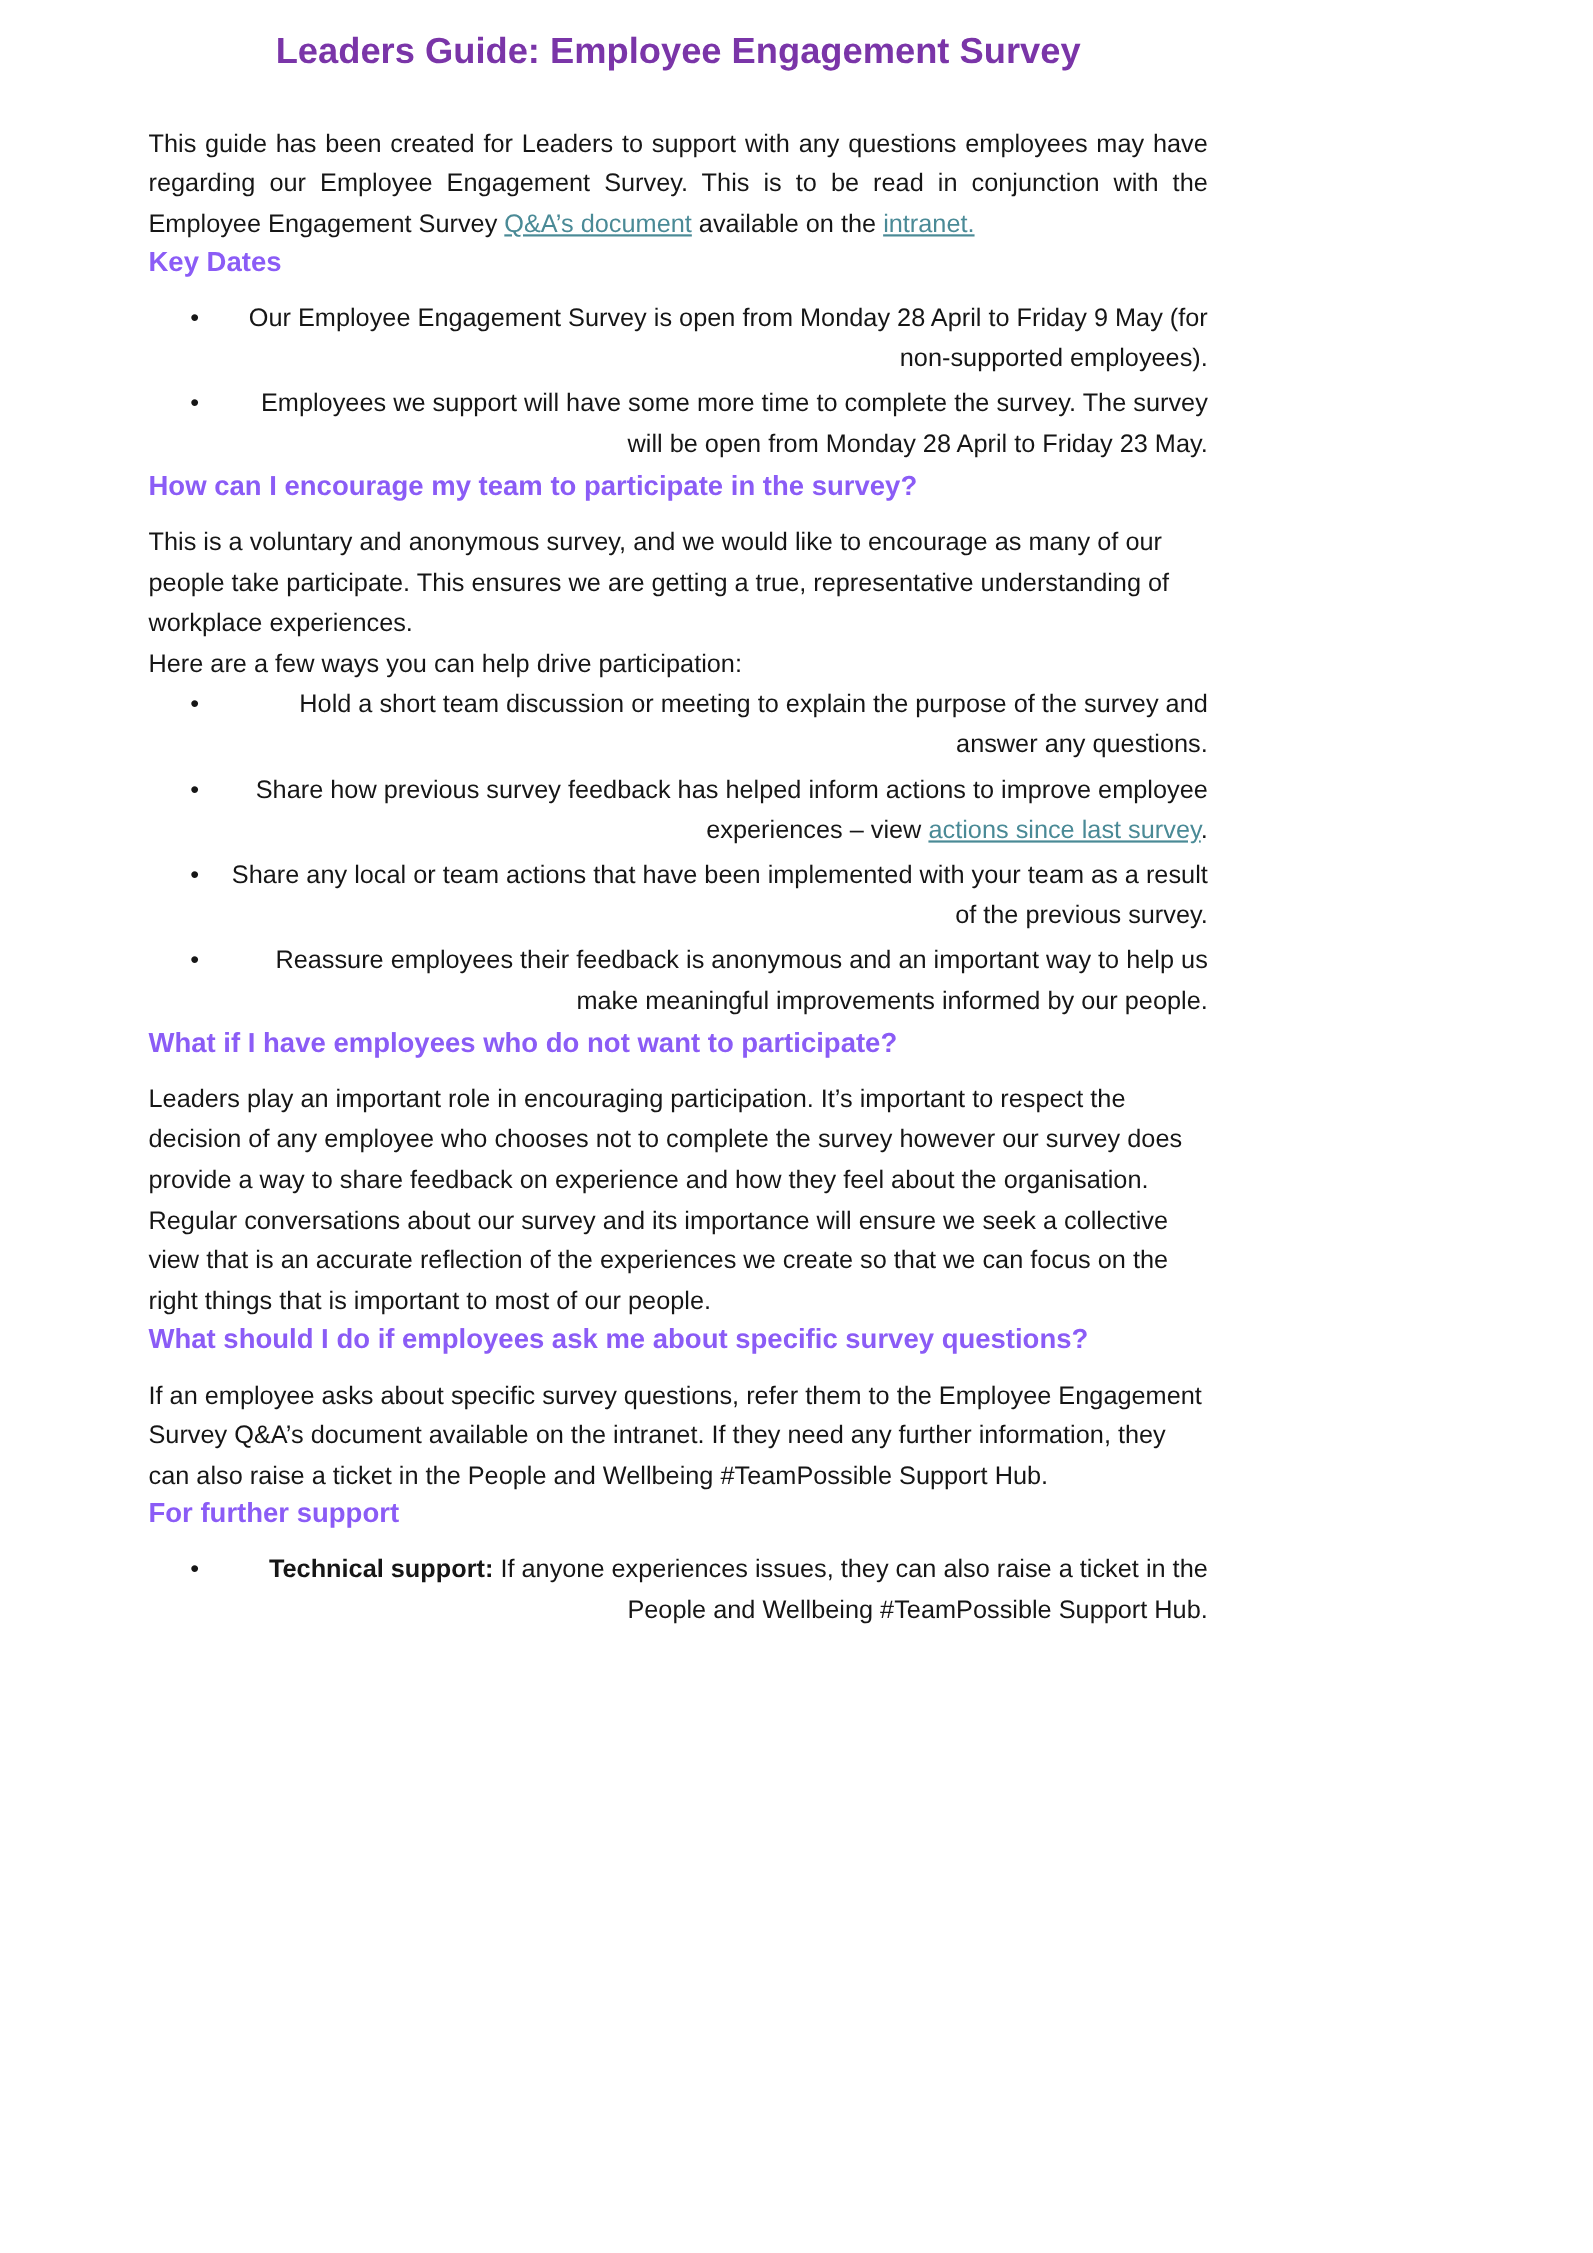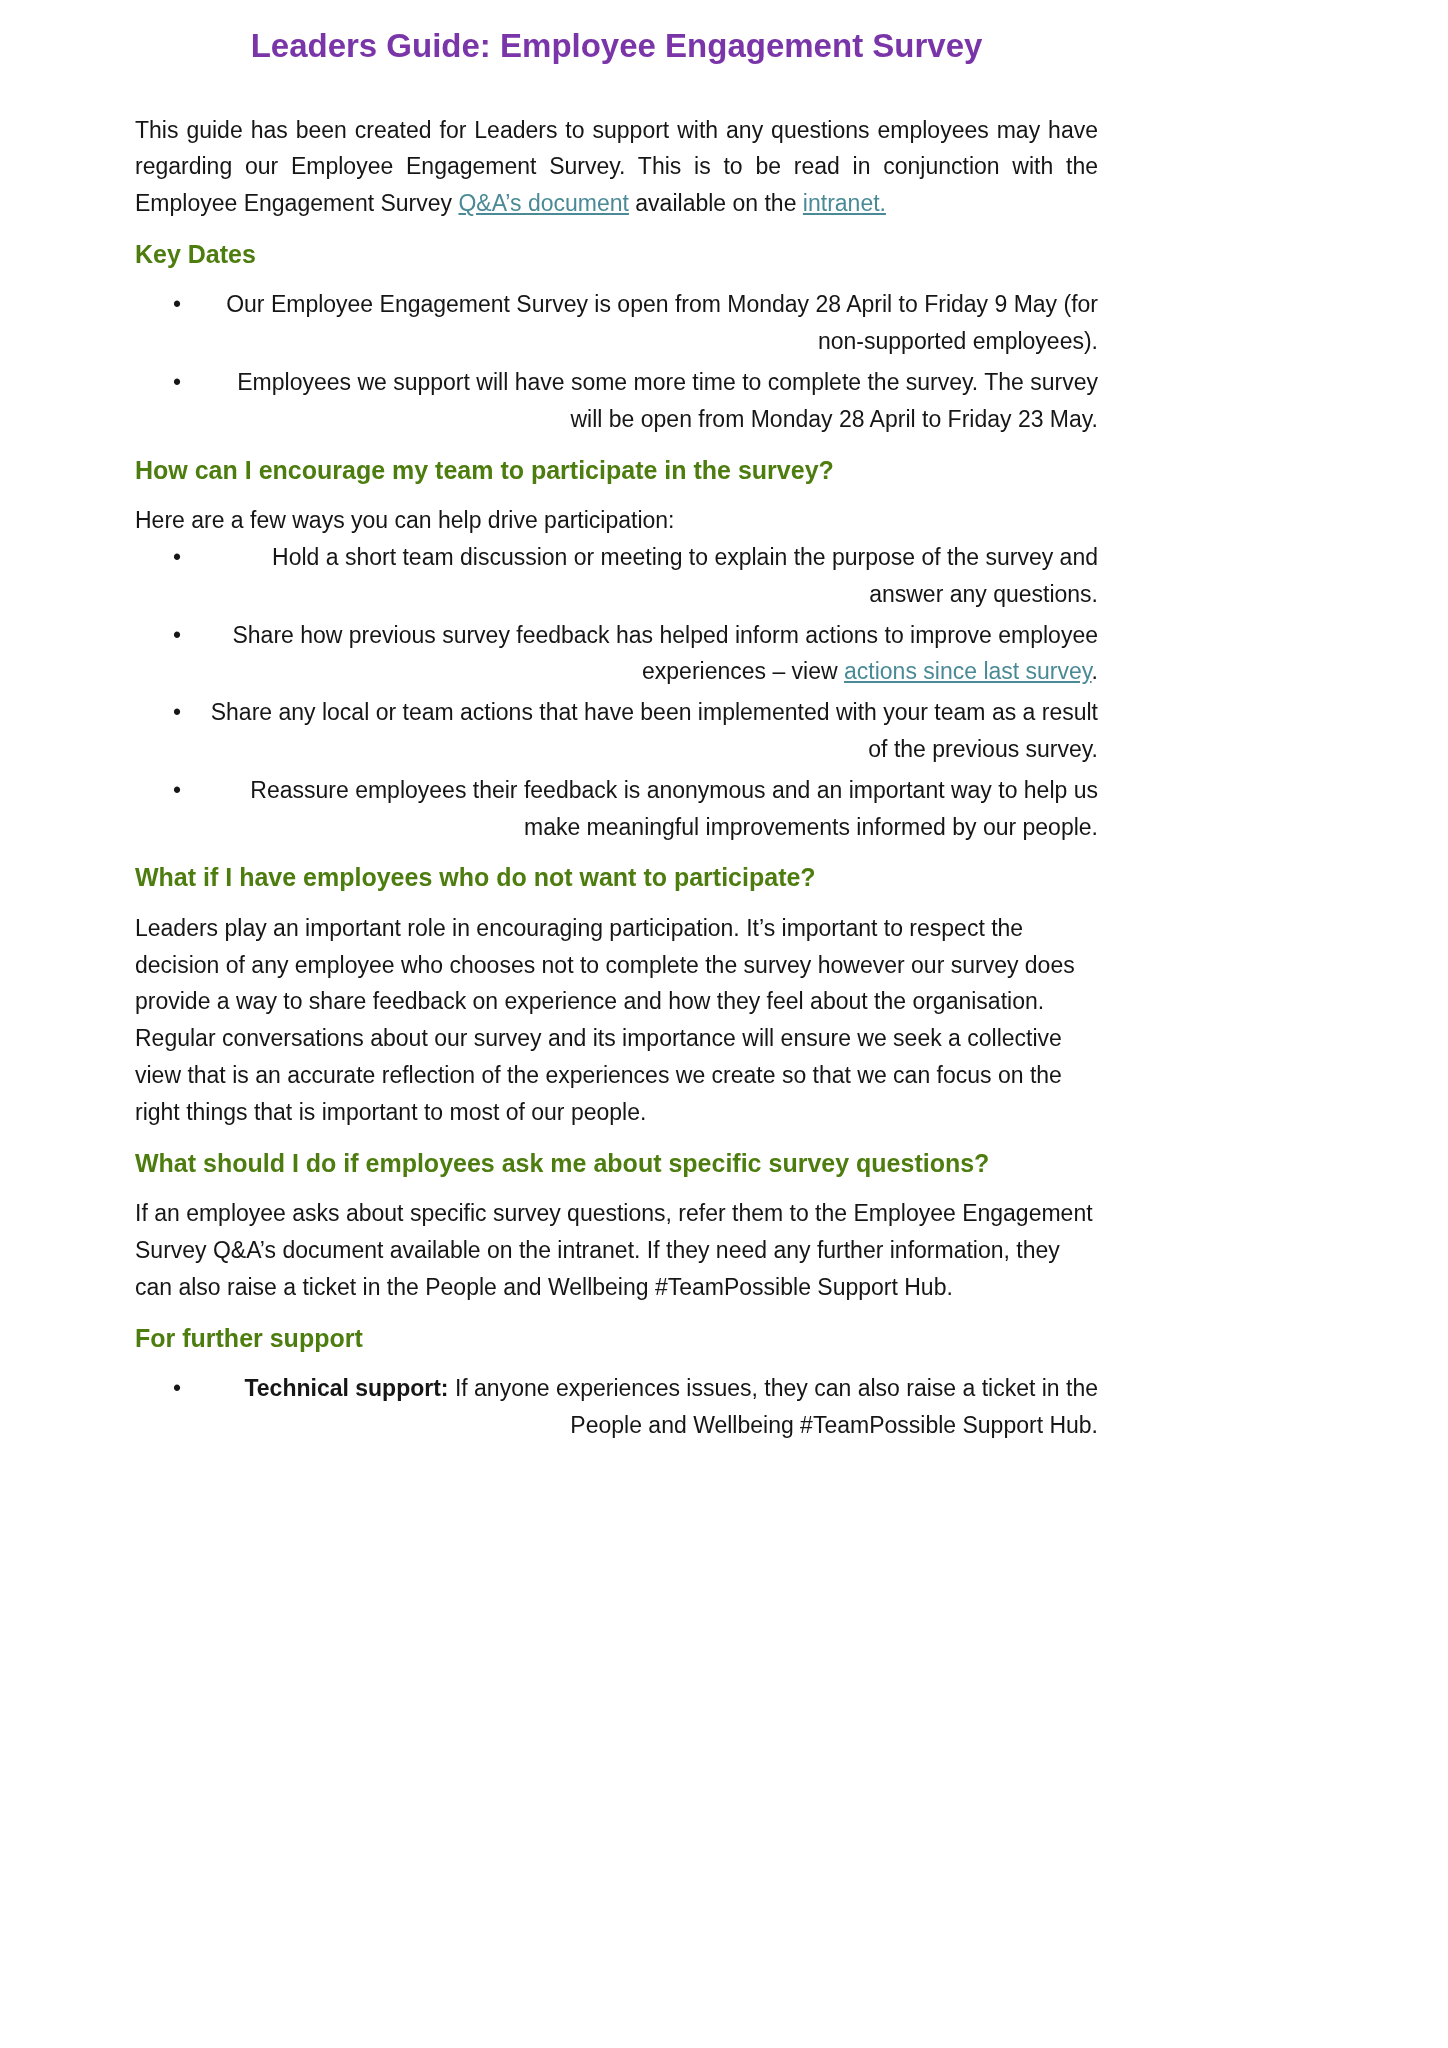--- a/index.html
+++ b/index.html
@@ -27,22 +27,22 @@
     line-height: 1.2;
     font-weight: 700;
     text-align: center;
     color: #7a35a8;
     margin: 0 0 46px 0;
   }
   h2.section-heading {
     font-size: 25px;
     line-height: 1.3;
     font-weight: 700;
-    color: #4d7c0f;
-    margin: 16px 0 16px 0;
+    color: #8b5cf6;
+    margin: 0 0 16px 0;
   }
   p.para {
     margin: 0;
   }
   p.justified {
     text-align: justify;
   }
   a.doc-link {
     color: #4a8a96;
     text-decoration: underline;
@@ -83,20 +83,21 @@
 
   <p class="para justified"><span>This guide has been created for Leaders to support with any questions employees may have regarding our Employee Engagement Survey. This is to be read in conjunction with the Employee Engagement Survey </span><a class="doc-link">Q&amp;A’s document</a><span> available on the </span><a class="doc-link">intranet.</a></p>
 
   <h2 class="section-heading mt-keydates">Key Dates</h2>
   <ul class="bullet-list">
     <li>Our Employee Engagement Survey is open from Monday 28 April to Friday 9 May (for non-supported employees).</li>
     <li>Employees we support will have some more time to complete the survey. The survey will be open from Monday 28 April to Friday 23 May.</li>
   </ul>
 
   <h2 class="section-heading mt-section">How can I encourage my team to participate in the survey?</h2>
+  <p class="para">This is a voluntary and anonymous survey, and we would like to encourage as many of our people take participate.  This ensures we are getting a true, representative understanding of workplace experiences.</p>
   <p class="para mt-para">Here are a few ways you can help drive participation:</p>
   <ul class="bullet-list mt-list">
     <li>Hold a short team discussion or meeting to explain the purpose of the survey and answer any questions.</li>
     <li><span>Share how previous survey feedback has helped inform actions to improve employee experiences – view </span><a class="doc-link">actions since last survey</a><span>.</span></li>
     <li>Share any local or team actions that have been implemented with your team as a result of the previous survey.</li>
     <li>Reassure employees their feedback is anonymous and an important way to help us make meaningful improvements informed by our people.</li>
   </ul>
 
   <h2 class="section-heading mt-section">What if I have employees who do not want to participate?</h2>
   <p class="para">Leaders play an important role in encouraging participation. It’s important to respect the decision of any employee who chooses not to complete the survey however our survey does provide a way to share feedback on experience and how they feel about the organisation.</p>

